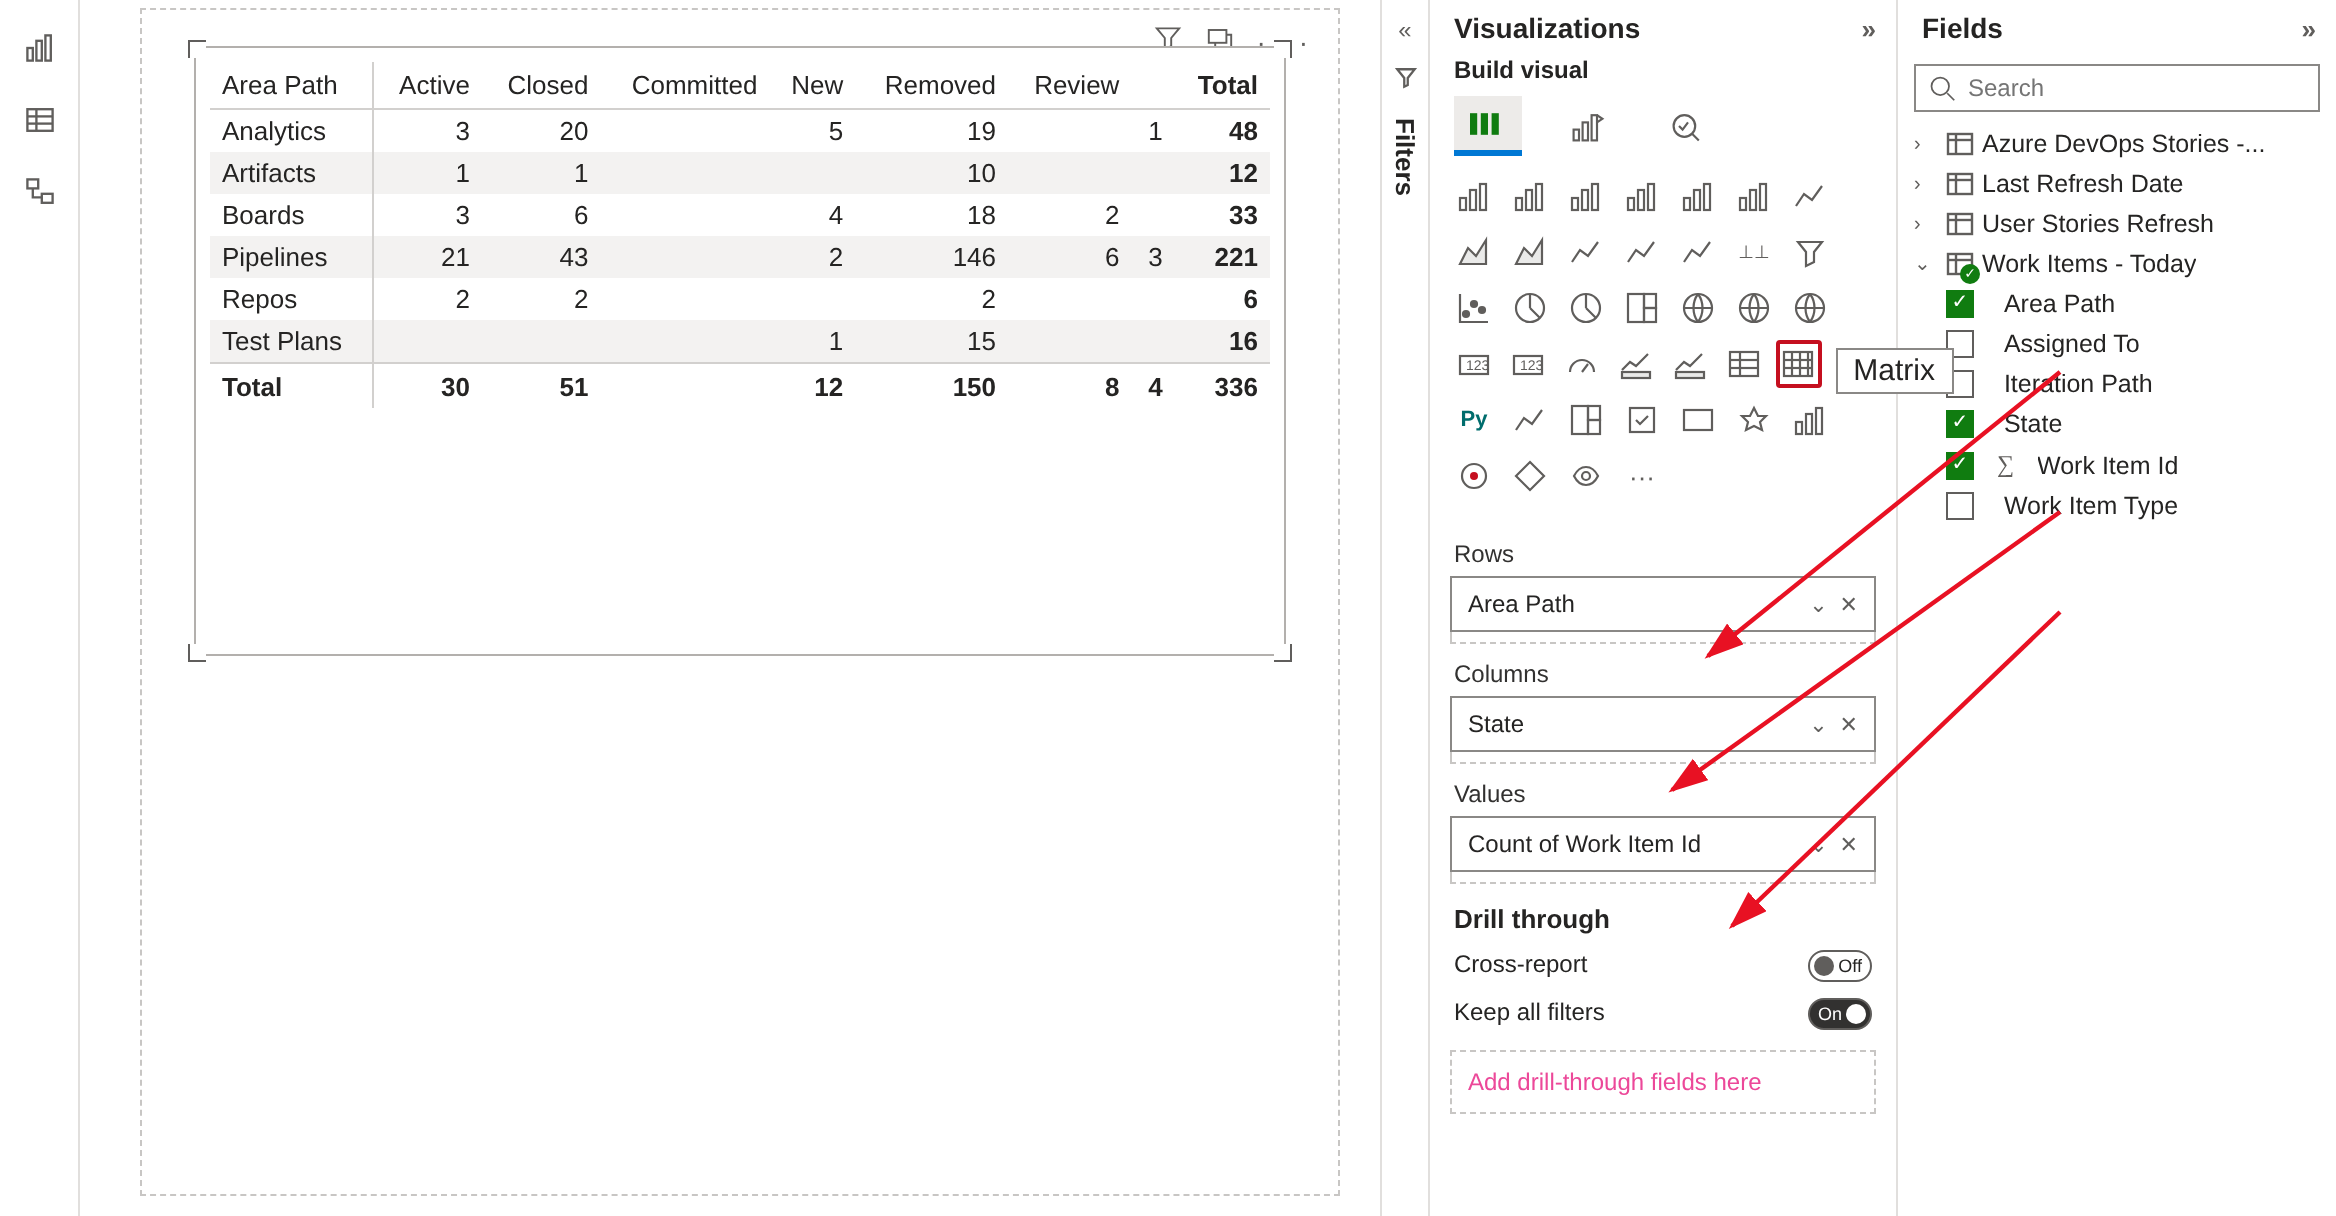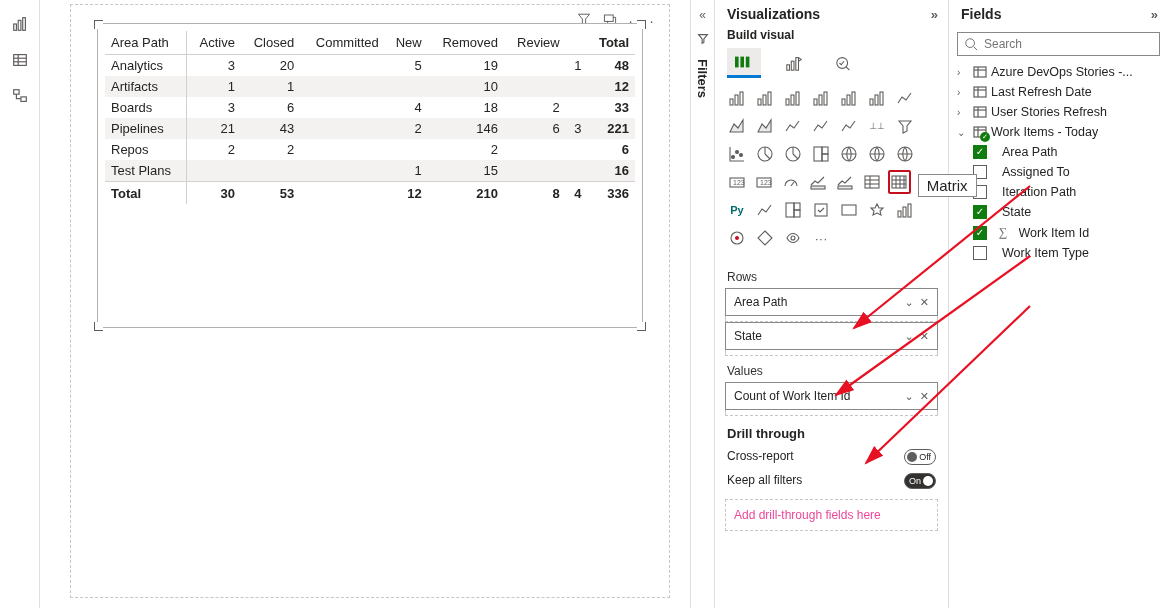--- a/index.html
+++ b/index.html
@@ -226,24 +226,24 @@
                 <td>15</td>
                 <td></td>
                 <td></td>
                 <td>16</td>
               </tr>
             </tbody>
           <tfoot>
               <tr id="tfoot-row">
                 <td>Total</td>
                 <td>30</td>
-                <td>53</td>
+                <td>51</td>
                 <td></td>
                 <td>12</td>
-                <td>210</td>
+                <td>150</td>
                 <td>8</td>
                 <td>4</td>
                 <td>336</td>
               </tr>
             </tfoot>
         </table>
       </div>
     </div>
   </div>
 
@@ -539,20 +539,21 @@
     <div class="section-label">Rows</div>
     <div class="field-well">
       <span>Area Path</span>
       <span class="ctrls">
           <span>⌄</span>
           <span>✕</span>
         </span>
     </div>
     <div class="dashed-under"></div>
 
+    <div class="section-label">Columns</div>
     <div class="field-well">
       <span>State</span>
       <span class="ctrls">
           <span>⌄</span>
           <span>✕</span>
         </span>
     </div>
     <div class="dashed-under"></div>
 
     <div class="section-label">Values</div>

